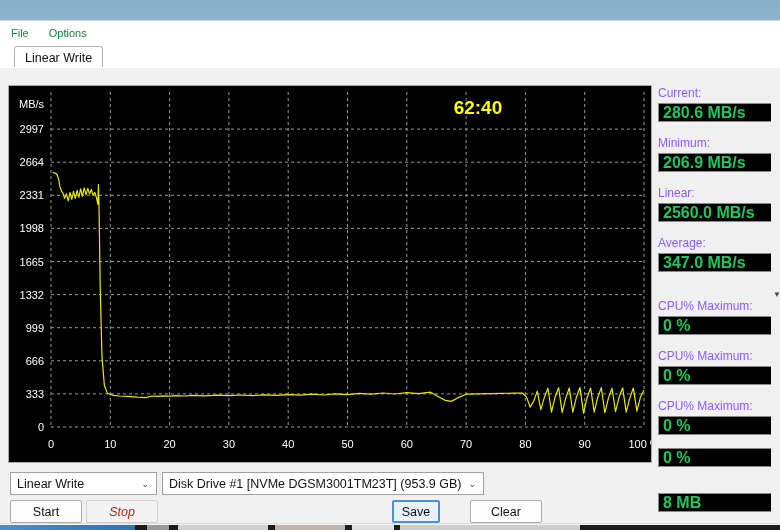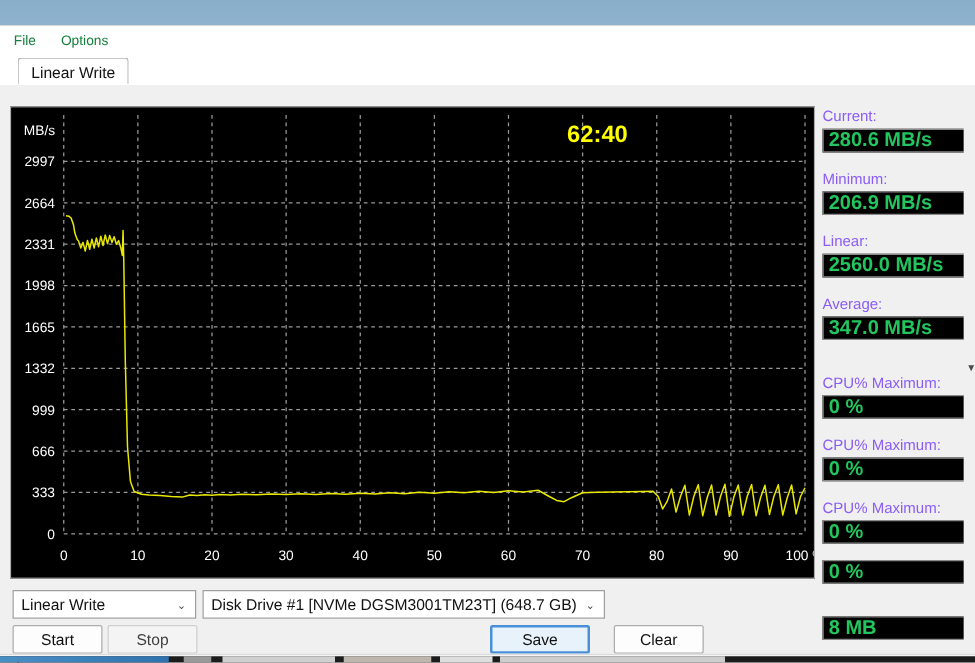--- a/index.html
+++ b/index.html
@@ -119,26 +119,26 @@
   }
   #combo-test { left: 10px; top: 4px; width: 147px; }
   #combo-drive { left: 162px; top: 4px; width: 322px; }
 
   .btn {
     position: absolute; height: 23px;
     background: #fdfdfd; border: 1px solid #adadad; border-radius: 2px;
     font-size: 12.5px; color: #111;
     display: flex; align-items: center; justify-content: center;
   }
-  .btn.disabled { color: #404040; background: #f4f4f4; border-color: #cfcfcf; }
+  .btn.disabled { color: #b91c1c; background: #f4f4f4; border-color: #cfcfcf; font-style: italic; }
   .btn.primary { border: 2px solid #4a90d9; background: #e8f2fb; }
   #btn-start { left: 10px; top: 32px; width: 72px; }
   #btn-stop  { left: 86px; top: 32px; width: 72px; }
-  #btn-save  { left: 392px; top: 32px; width: 80px; }
-  #btn-clear { left: 491px; top: 32px; width: 72px; }
+  #btn-save  { left: 392px; top: 32px; width: 48px; }
+  #btn-clear { left: 470px; top: 32px; width: 72px; }
 
   
   #warning-bar {
     position: absolute; left: 0; top: 455px; width: 780px; height: 24px;
     background: #f5f5f5;
     border-top: 1px solid #dcdcdc;
     display: flex; align-items: center; padding-left: 7px;
   }
   #warn-icon { width: 15px; height: 14px; margin-right: 5px; flex: none; }
   #warning-text { font-size: 12.5px; font-weight: bold; color: #111; white-space: nowrap; }
@@ -284,21 +284,21 @@
     </div>
 
     <div id="controls">
 
       <div class="combo" id="combo-test">
         <span>Linear Write</span>
         <span class="chev">⌄</span>
       </div>
 
       <div class="combo" id="combo-drive">
-        <span>Disk Drive #1  [NVMe   DGSM3001TM23T]  (648.7 GB)</span>
+        <span>Disk Drive #1  [NVMe   DGSM3001TM23T]  (953.9 GB)</span>
         <span class="chev">⌄</span>
       </div>
 
       <div class="btn" id="btn-start">Start</div>
       <div class="btn disabled" id="btn-stop">Stop</div>
       <div class="btn primary" id="btn-save">Save</div>
       <div class="btn" id="btn-clear">Clear</div>
     </div>
 
     <div id="warning-bar">

